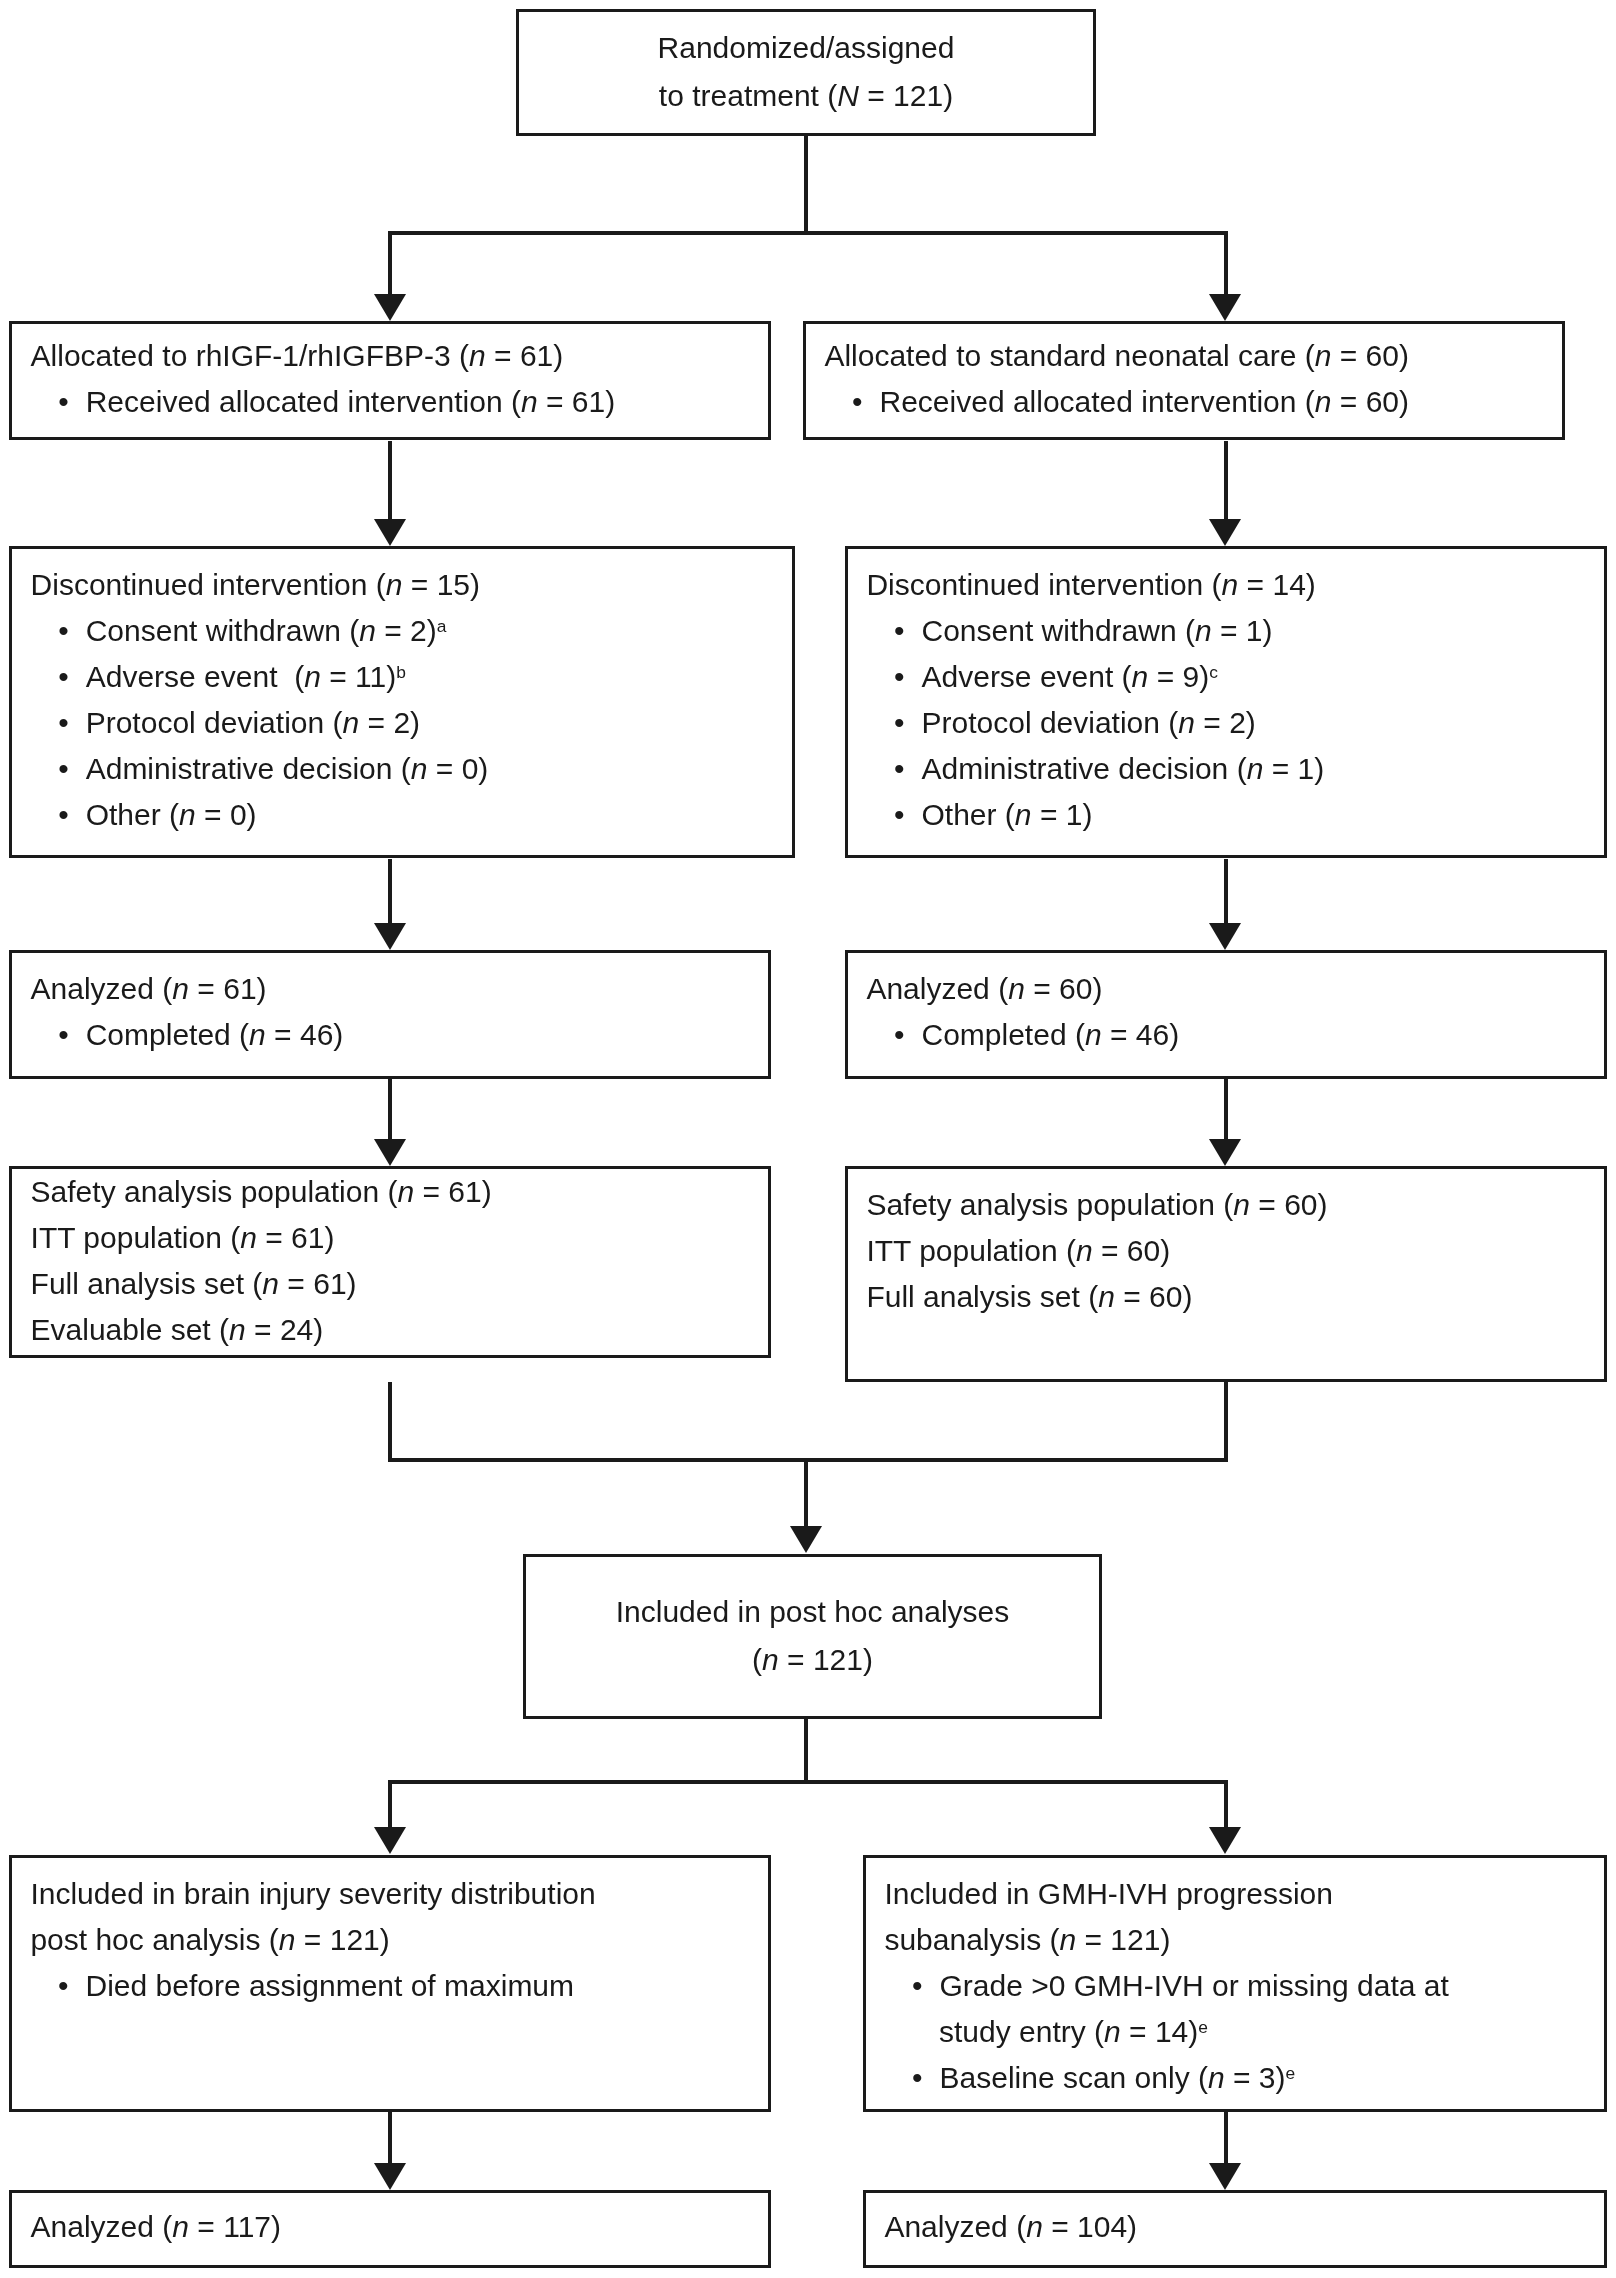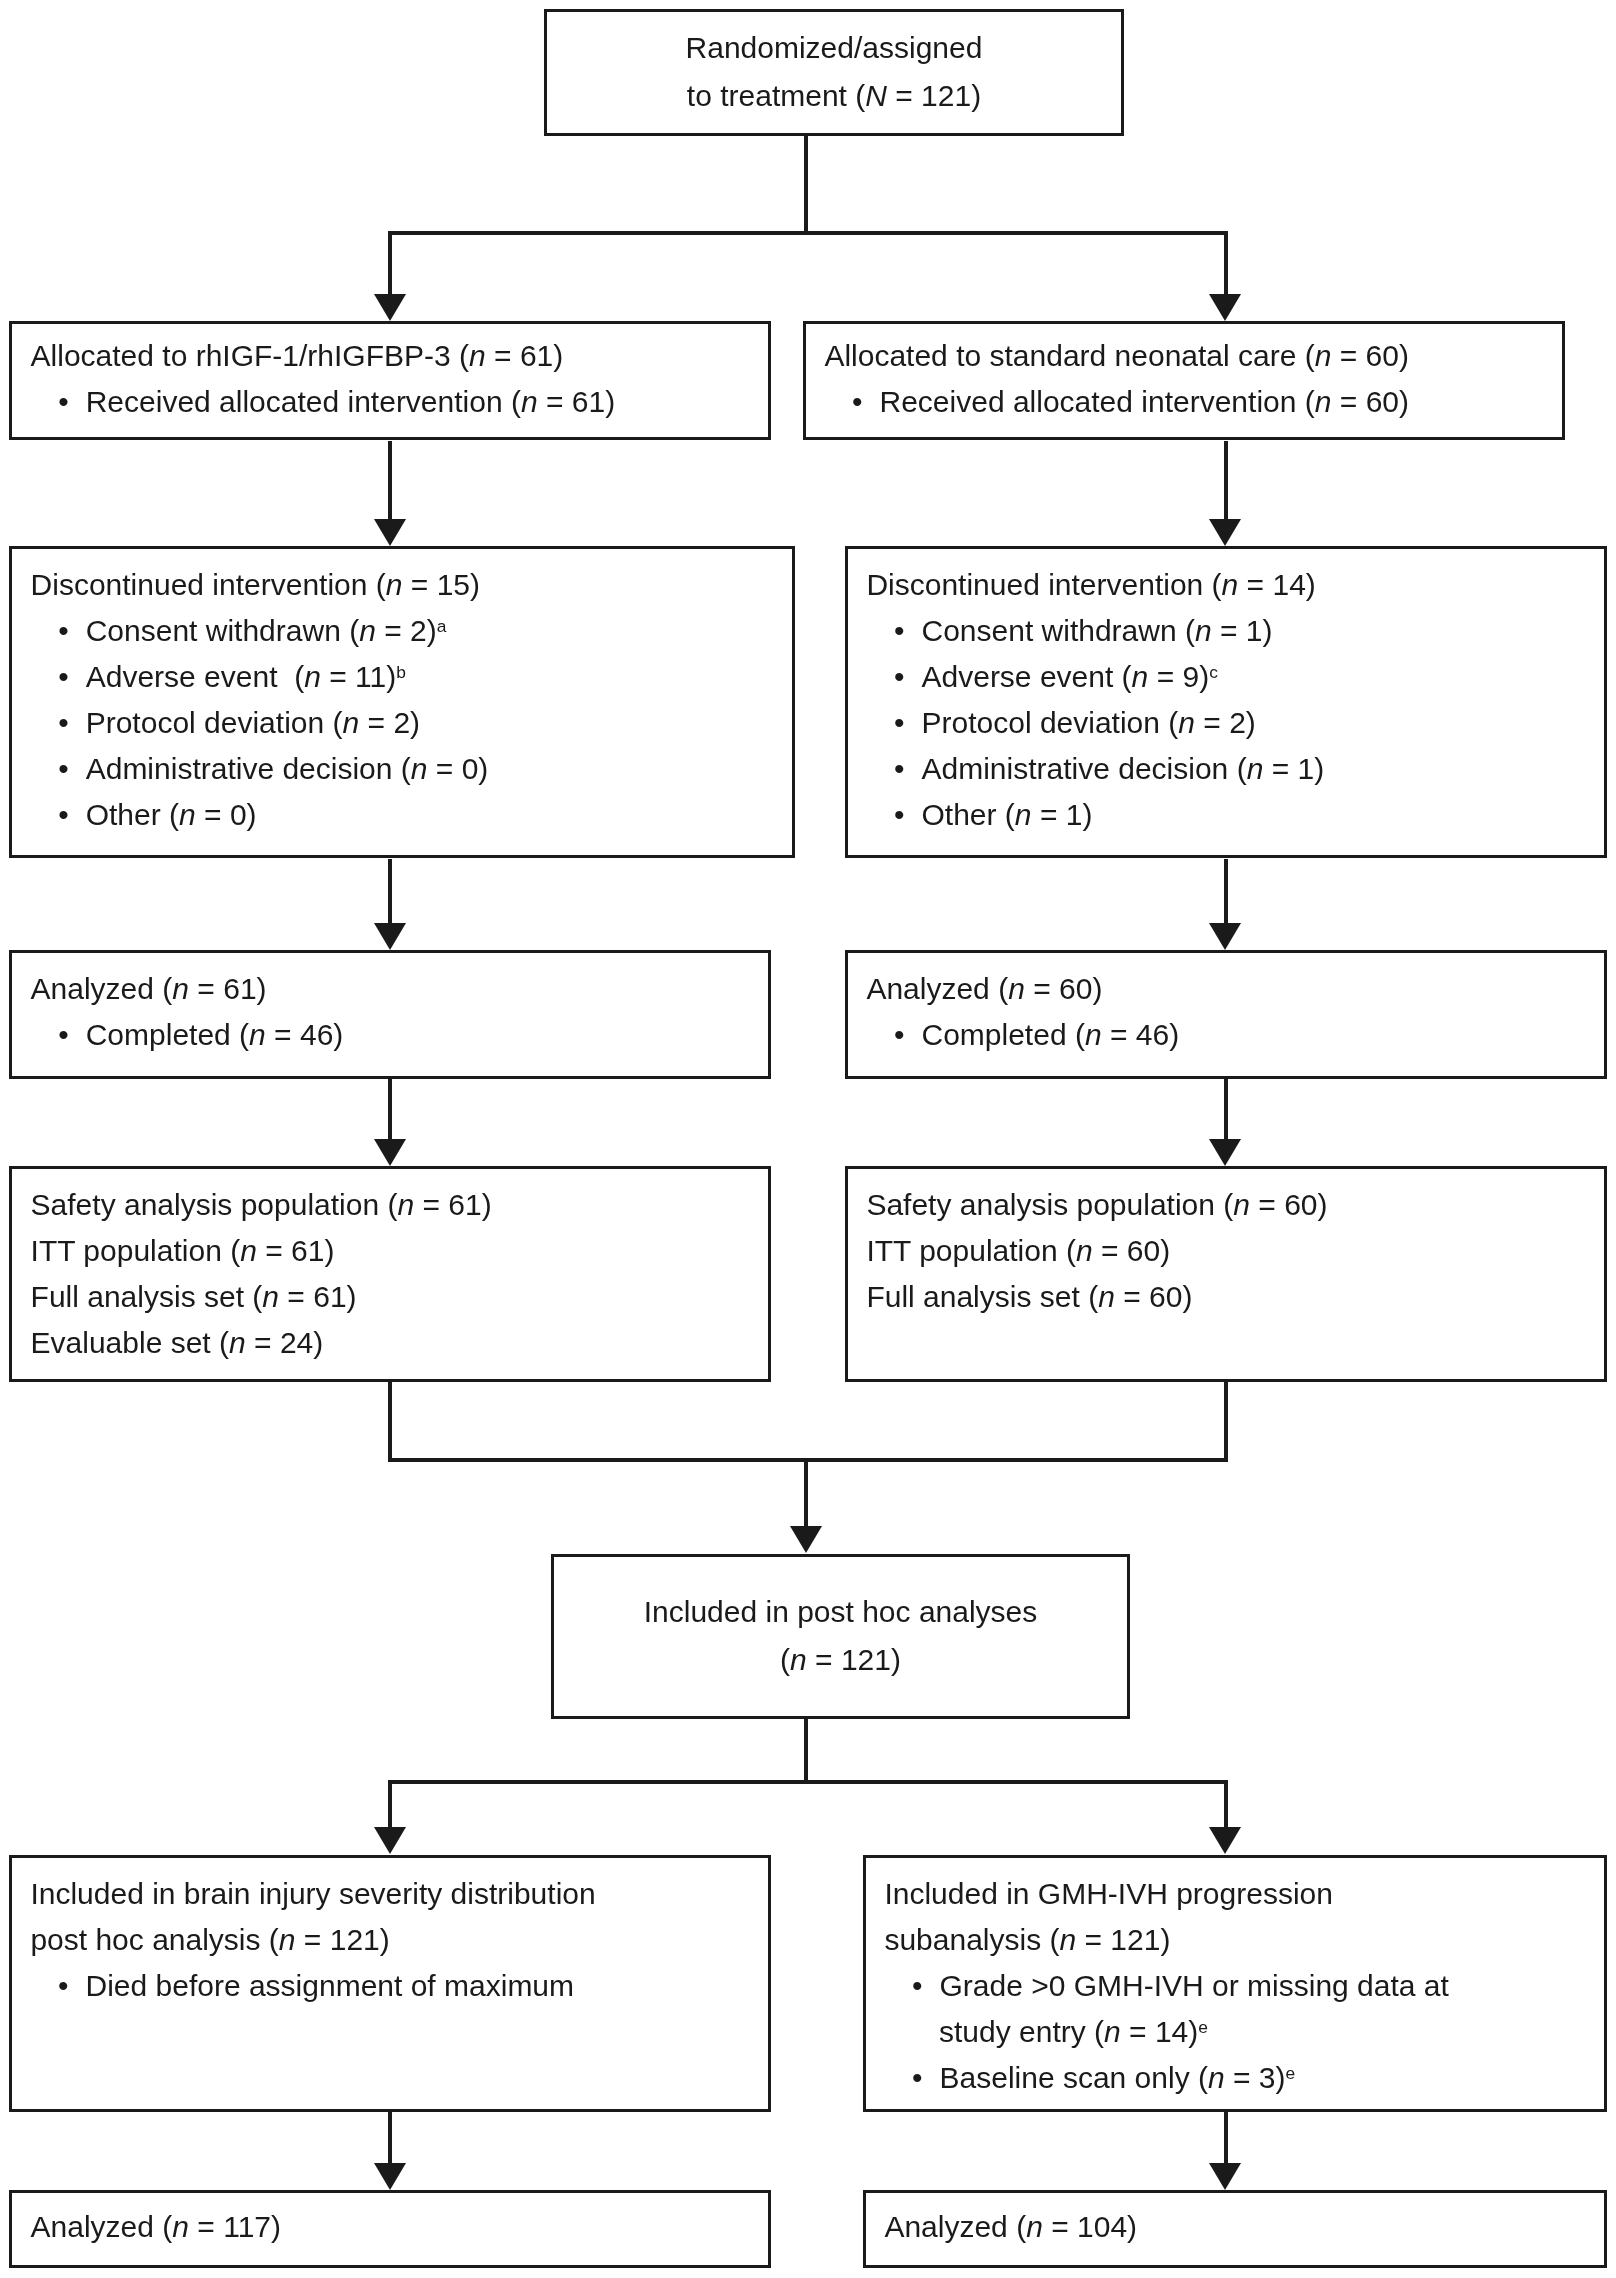--- a/index.html
+++ b/index.html
@@ -24,21 +24,21 @@
     font-size:30px;
     line-height:46px;
     overflow:hidden;
   }
   .fbox .line{padding-left:18.4px;}
   .fbox .line.bullet{display:flex;padding-left:46px;}
   .fbox .line.bullet .marker{flex:none;width:27.5px;}
   .fbox .line.hang{padding-left:73px;}
   .fbox .content{white-space:pre-wrap;}
   .fbox.center .line{padding-left:0;text-align:center;}
-  .fbox.center{line-height:48px;margin-left:28px;}
+  .fbox.center{line-height:48px;}
   .it{font-style:italic;}
   sup{font-size:58%;line-height:0;vertical-align:baseline;position:relative;top:-0.5em;}
   .vline{position:absolute;width:3.7px;background:var(--line);}
   .hline{position:absolute;height:3.7px;background:var(--line);}
   .arrow{
     position:absolute;width:0;height:0;
     border-left:16.5px solid transparent;
     border-right:16.5px solid transparent;
     border-top:27.5px solid var(--line);
   }
@@ -166,21 +166,21 @@
     </div>
 
   <div class="fbox" style="left:845px;top:950px;width:762px;height:129px;padding-top:13px">
       <div class="line"><span class="content"><span>Analyzed (</span><span class="it">n</span><span> = 60)</span></span></div>
       <div class="line bullet">
         <span class="marker">•</span>
         <span class="content"><span>Completed (</span><span class="it">n</span><span> = 46)</span></span>
       </div>
     </div>
 
-  <div class="fbox" style="left:9.2px;top:1166px;width:762px;height:216px;padding-top:13px">
+  <div class="fbox" style="left:9.2px;top:1166px;width:762px;height:192px;">
       <div class="line"><span class="content"><span>Safety analysis population (</span><span class="it">n</span><span> = 61)</span></span></div>
       <div class="line"><span class="content"><span>ITT population (</span><span class="it">n</span><span> = 61)</span></span></div>
       <div class="line"><span class="content"><span>Full analysis set (</span><span class="it">n</span><span> = 61)</span></span></div>
       <div class="line"><span class="content"><span>Evaluable set (</span><span class="it">n</span><span> = 24)</span></span></div>
     </div>
 
   <div class="fbox" style="left:845px;top:1166px;width:762px;height:216px;padding-top:13px">
       <div class="line"><span class="content"><span>Safety analysis population (</span><span class="it">n</span><span> = 60)</span></span></div>
       <div class="line"><span class="content"><span>ITT population (</span><span class="it">n</span><span> = 60)</span></span></div>
       <div class="line"><span class="content"><span>Full analysis set (</span><span class="it">n</span><span> = 60)</span></span></div>

